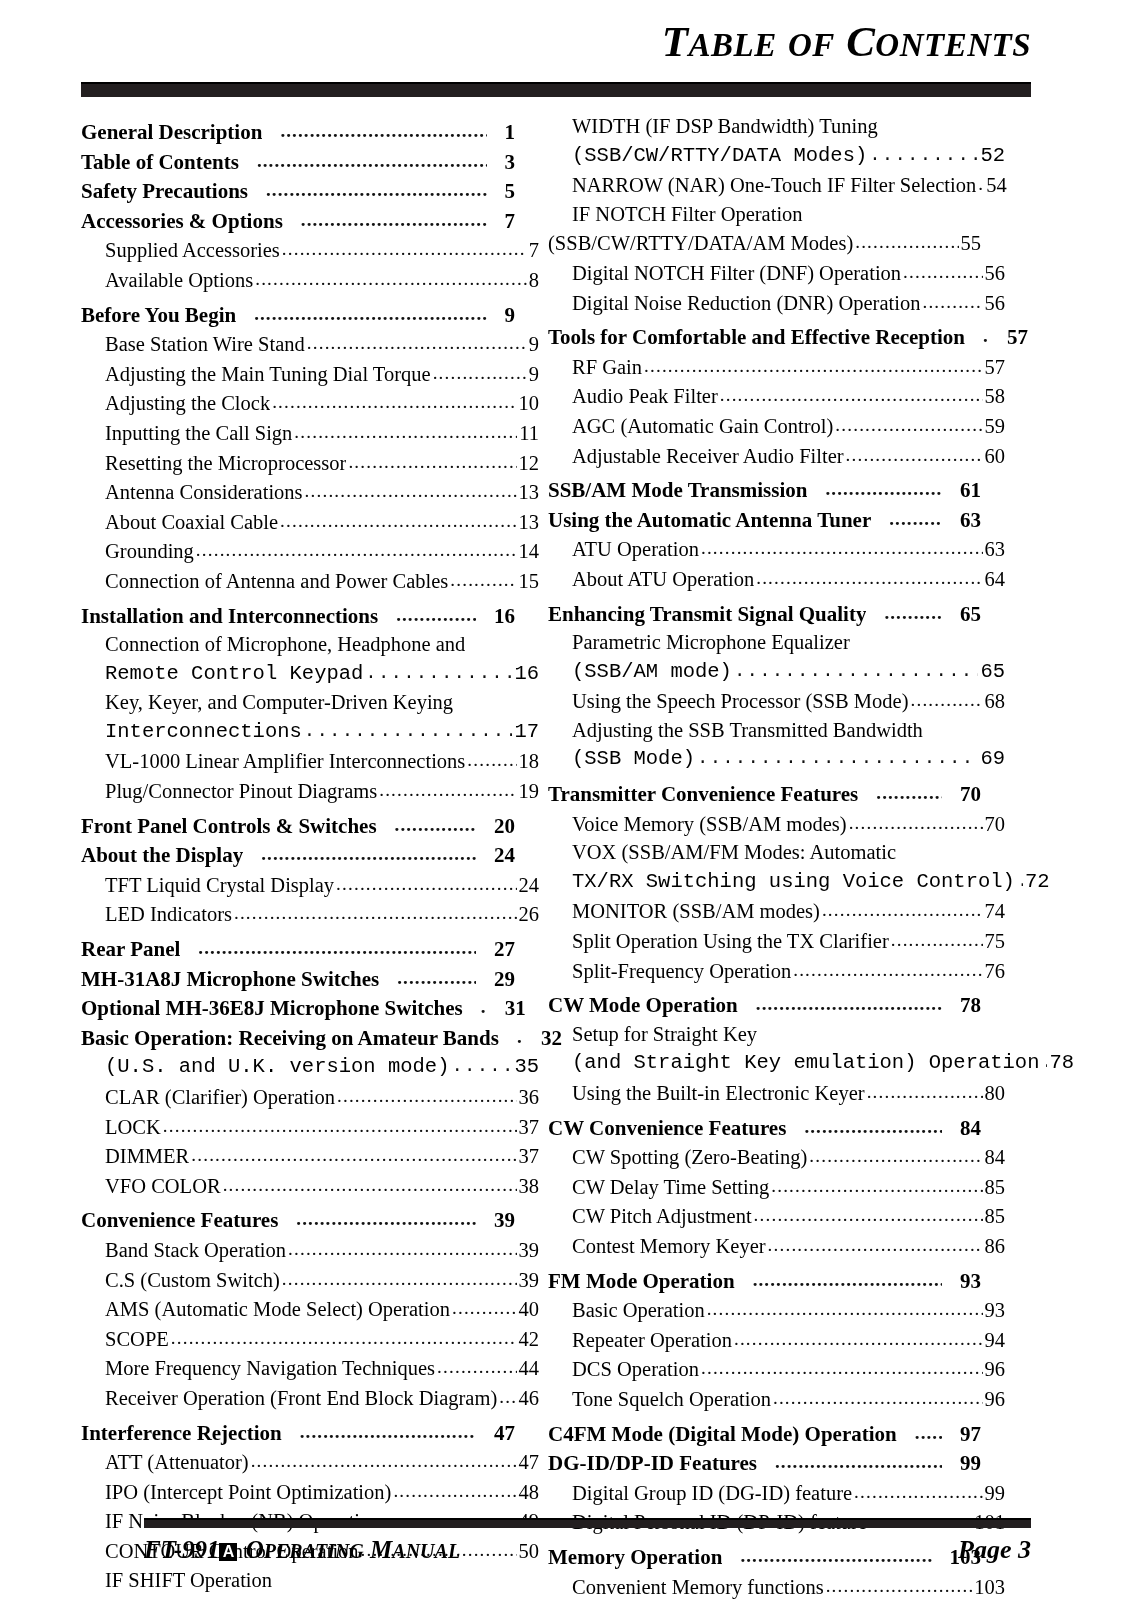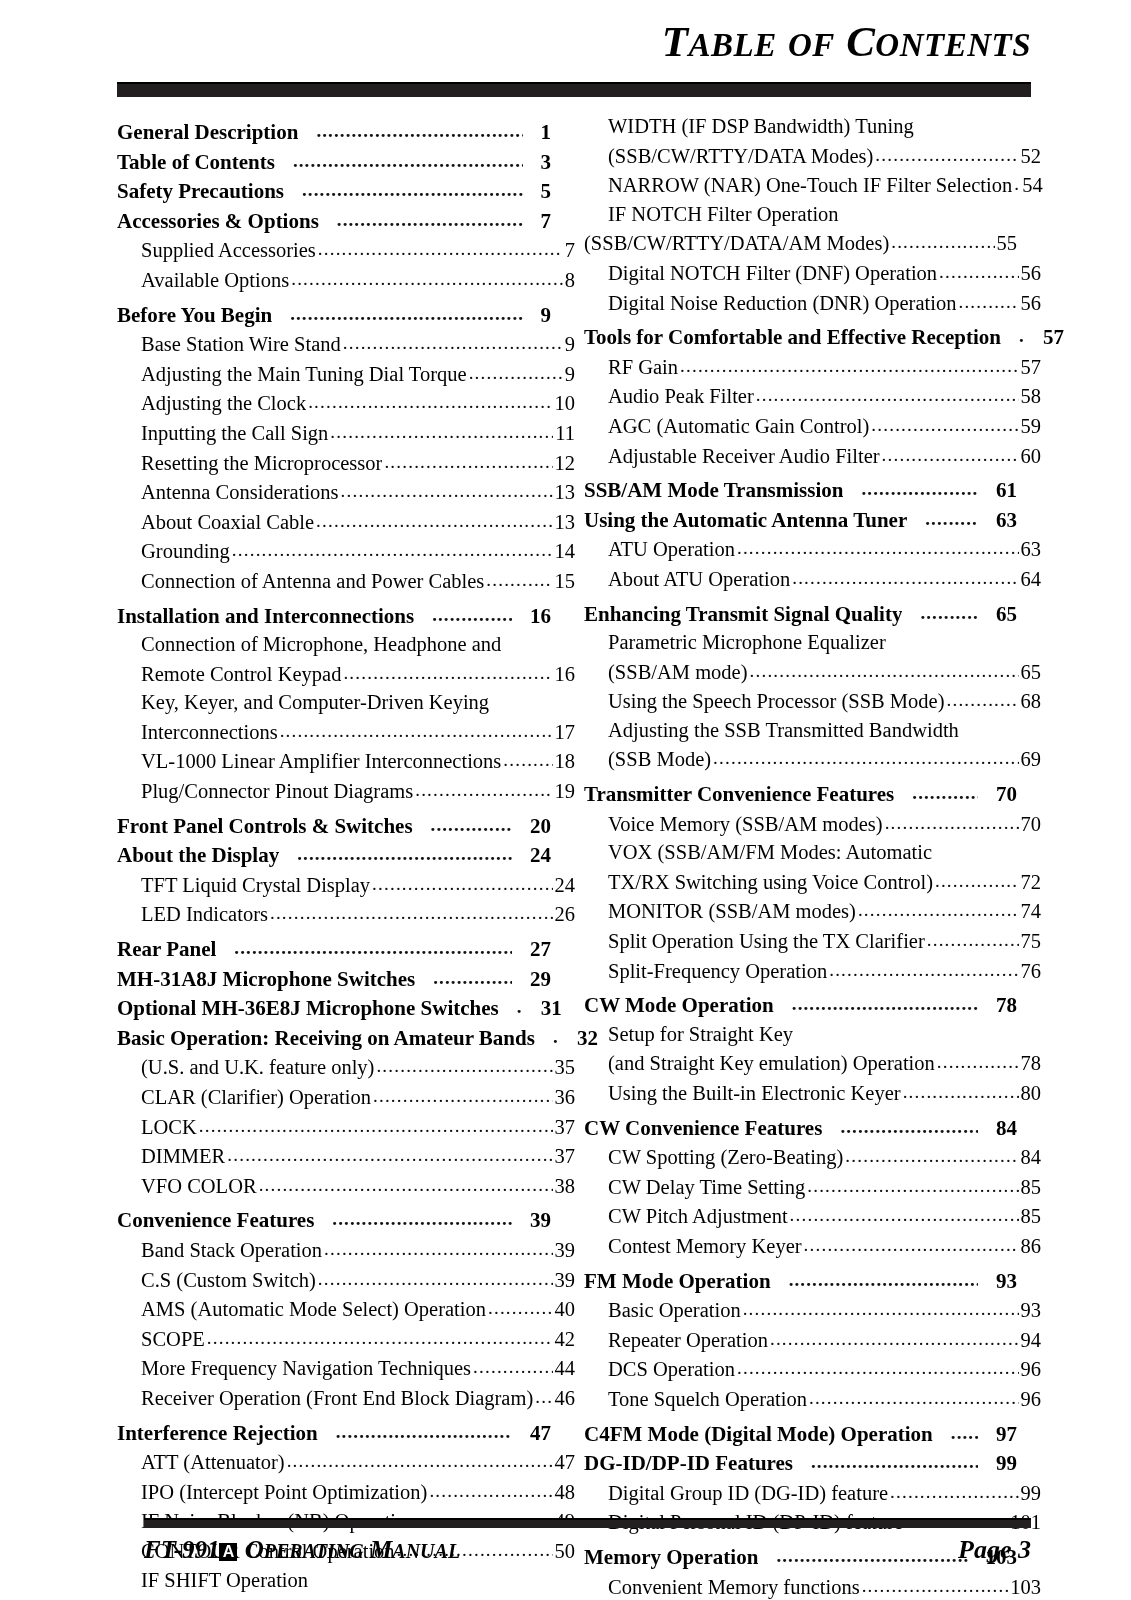--- a/index.html
+++ b/index.html
@@ -15,21 +15,21 @@
     position: relative;
     overflow: hidden;
   }
 
   .page {
     position: absolute;
     left: 0; top: 0;
     width: 1131px;
     height: 1600px;
     box-sizing: border-box;
-    padding: 0 100px 0 117px;
+    padding: 0 100px 0 81px;
   }
 
   
   .page-header {
     padding-top: 20px;
     text-align: right;
   }
   .doc-title {
     font-style: italic;
     font-weight: bold;
@@ -73,22 +73,23 @@
   .toc-entry.lvl1 {
     font-weight: bold;
     font-size: 21px;
   }
   .toc-entry.lvl2 {
     font-weight: normal;
     padding-left: 24px;
   }
   .toc-entry.cont {
     font-weight: normal;
-    justify-content: flex-end;
+    justify-content: flex-start;
     padding-left: 24px;
+    font-family: Liberation Mono, monospace;
   }
 
   .ent-title {
     flex: 0 0 auto;
     overflow: hidden;
   }
   .leader {
     flex: 1 1 auto;
     overflow: hidden;
     margin: 0 1px 1px 2px;
@@ -318,21 +319,21 @@
           <span class="ent-title">Optional MH-36E8J Microphone Switches</span>
           <span class="leader">..........................................................................................</span>
           <span class="ent-page">31</span>
         </div>
         <div class="toc-entry lvl1 tight">
           <span class="ent-title">Basic Operation: Receiving on Amateur Bands</span>
           <span class="leader">..........................................................................................</span>
           <span class="ent-page">32</span>
         </div>
         <div class="toc-entry cont">
-          <span class="ent-title">(U.S. and U.K. feature only)</span>
+          <span class="ent-title">(U.S. and U.K. version mode)</span>
           <span class="leader">..........................................................................................</span>
           <span class="ent-page">35</span>
         </div>
         <div class="toc-entry lvl2">
           <span class="ent-title">CLAR (Clarifier) Operation</span>
           <span class="leader">..........................................................................................</span>
           <span class="ent-page">36</span>
         </div>
         <div class="toc-entry lvl2">
           <span class="ent-title">LOCK</span>

